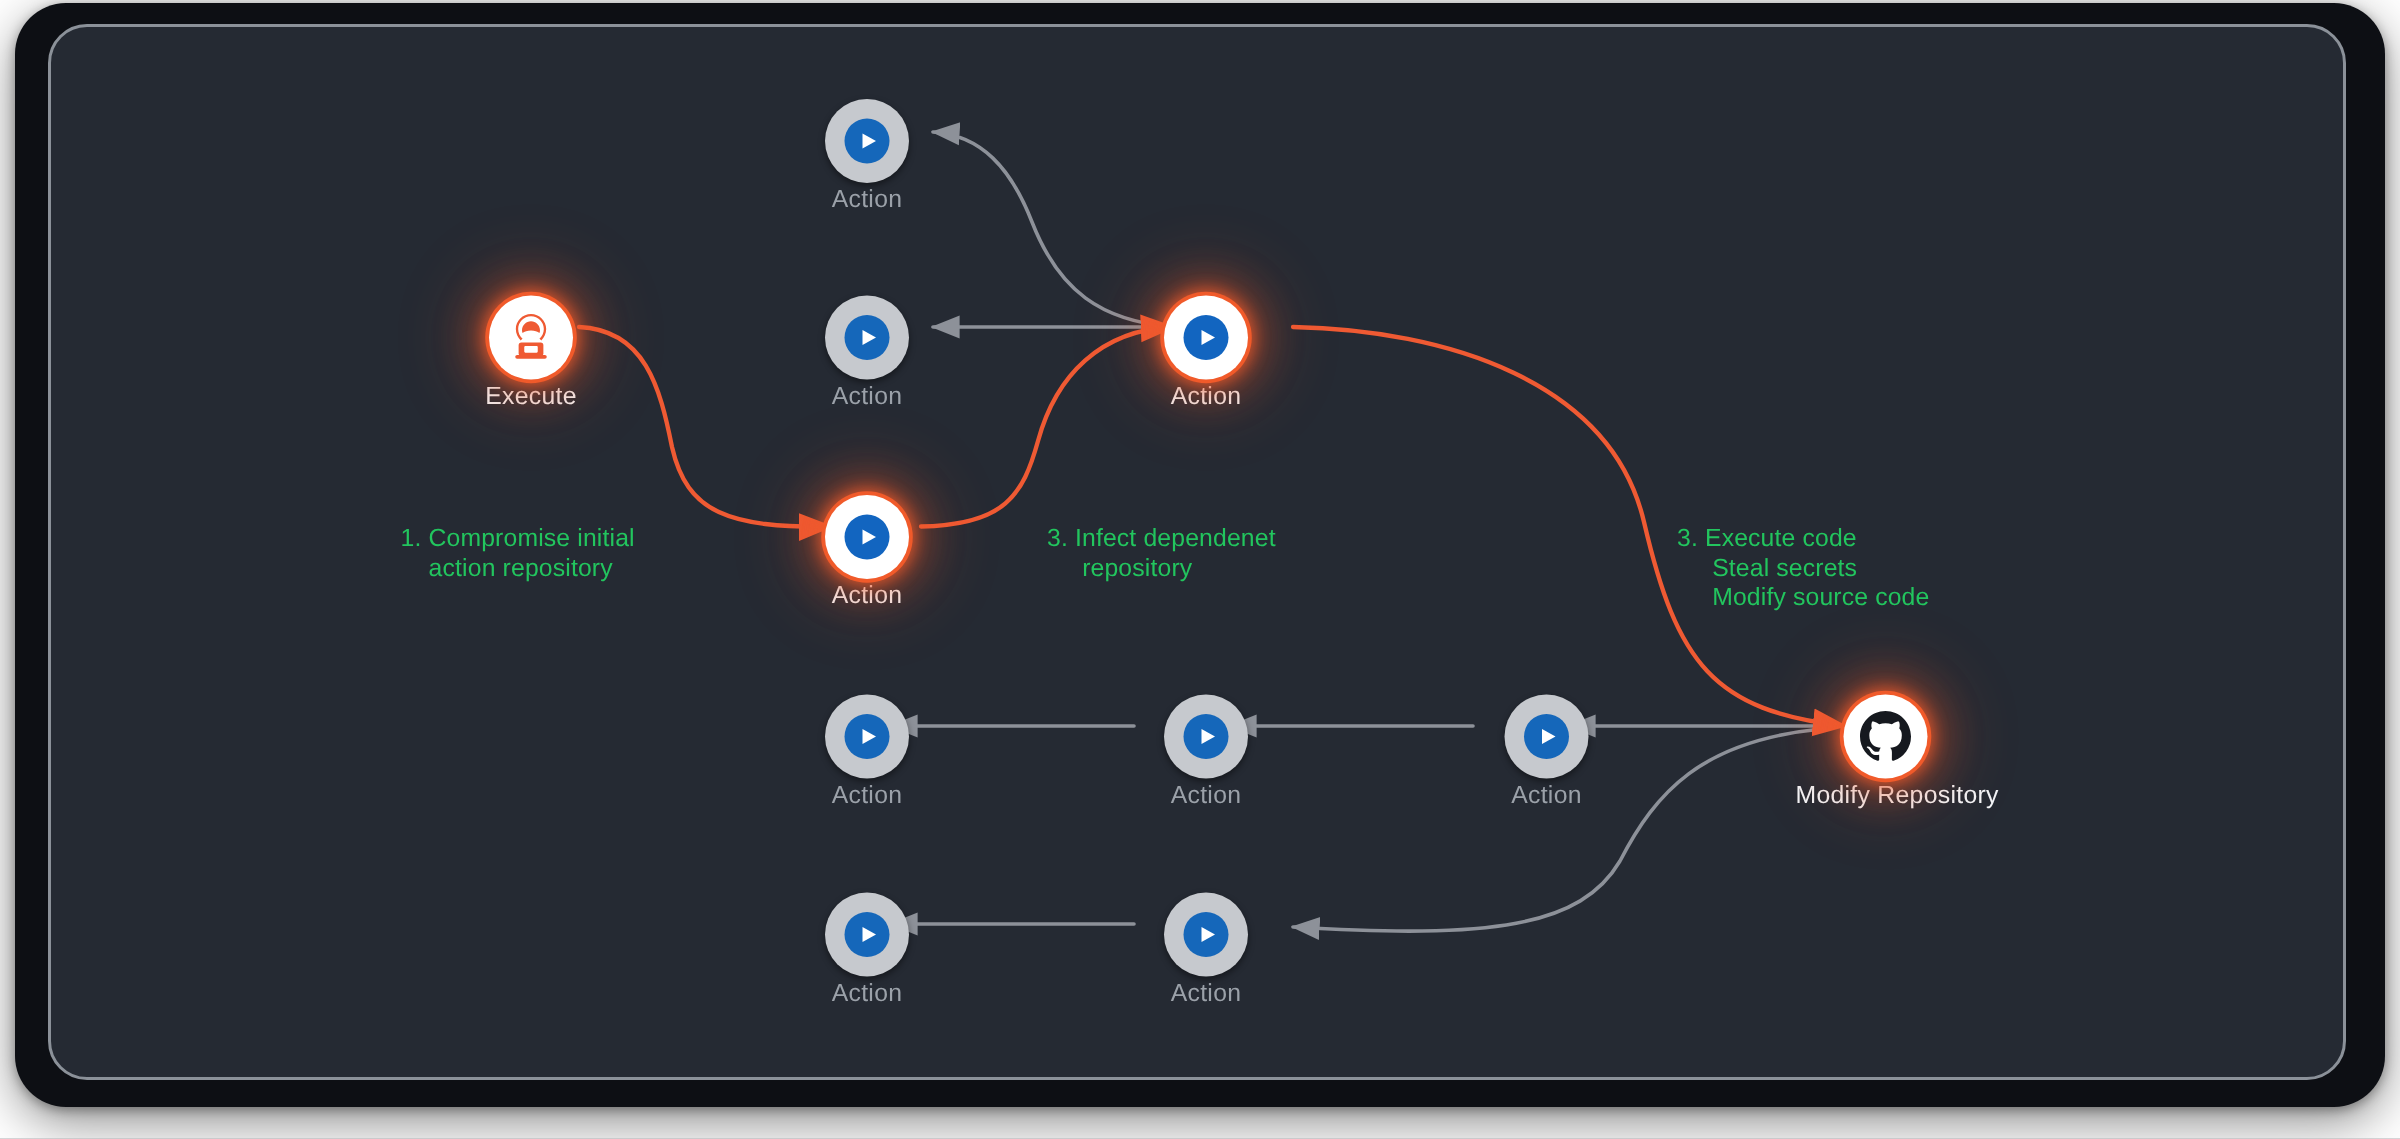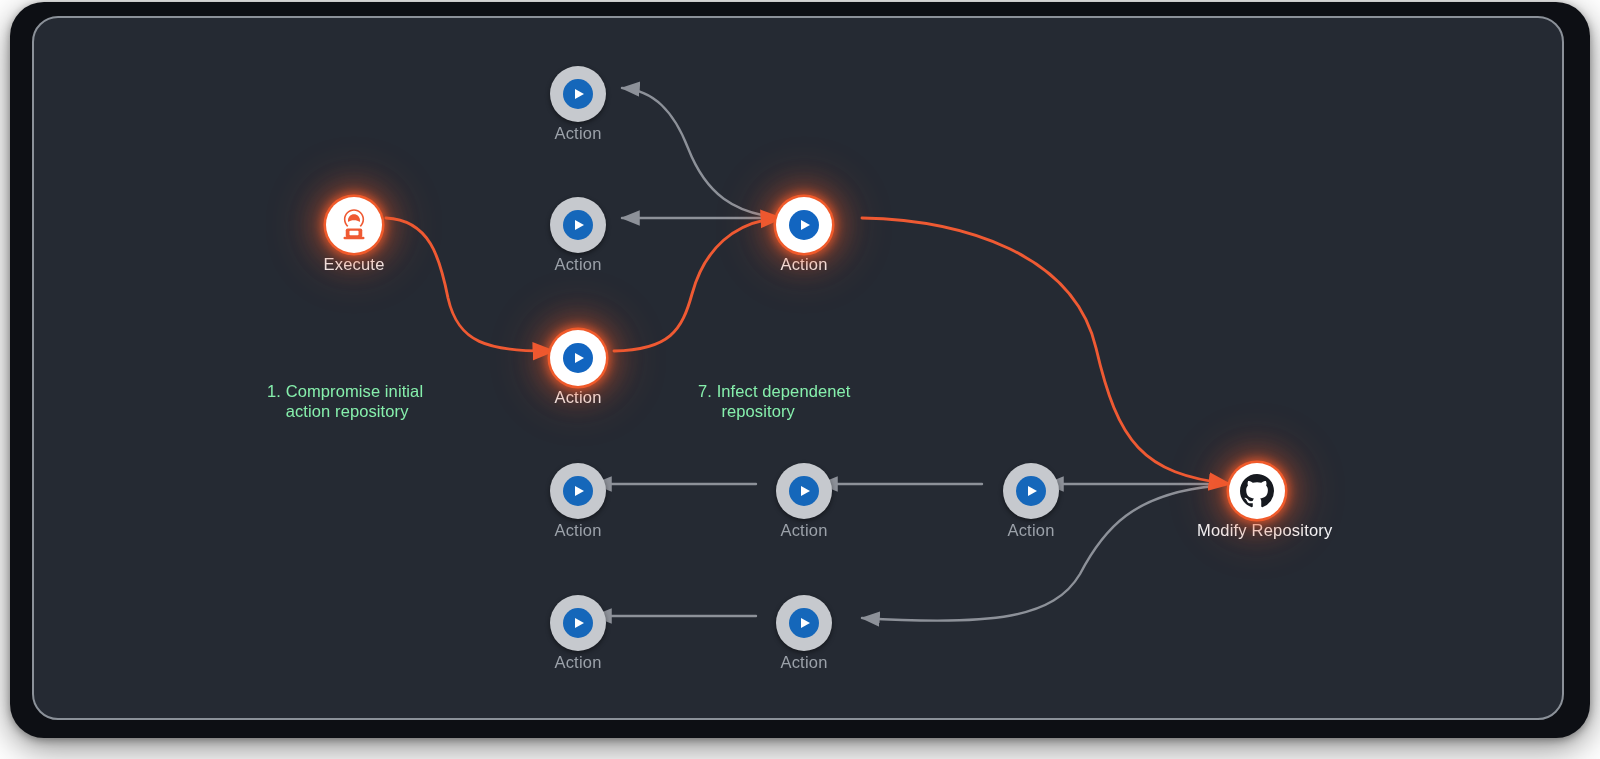--- a/index.html
+++ b/index.html
@@ -107,26 +107,25 @@
     color: #9ba1a9;
     white-space: nowrap;
   }
   .node.hi .node-label { color: #f2f4f7; }
   .gh-svg { width: 34px; height: 34px; display: block; }
   .att-svg { width: 36px; height: 36px; display: block; }
 
   
   .step {
     position: absolute;
-    color: #86efac;
+    color: #22c55e;
     font-size: 16.5px;
     line-height: 19.5px;
     white-space: pre;
     letter-spacing: 0.1px;
-    margin-top: 32px;
   }
 </style>
 </head>
 <body>
 
 <div id="root">
   <div class="outer-frame">
     <div class="panel">
       <div class="canvas">
 
@@ -256,19 +255,22 @@
           <div class="disc hot">
             <svg class="gh-svg" viewBox="0 0 16 16">
               <path fill="#16191f" fill-rule="evenodd" d="M8 0C3.58 0 0 3.58 0 8c0 3.54 2.29 6.53 5.47 7.59.4.07.55-.17.55-.38 0-.19-.01-.82-.01-1.49-2.01.37-2.53-.49-2.69-.94-.09-.23-.48-.94-.82-1.13-.28-.15-.68-.52-.01-.53.63-.01 1.08.58 1.23.82.72 1.21 1.87.87 2.33.66.07-.52.28-.87.51-1.07-1.78-.2-3.64-.89-3.64-3.95 0-.87.31-1.59.82-2.15-.08-.2-.36-1.02.08-2.12 0 0 .67-.21 2.2.82.64-.18 1.32-.27 2-.27s1.36.09 2 .27c1.53-1.04 2.2-.82 2.2-.82.44 1.1.16 1.92.08 2.12.51.56.82 1.27.82 2.15 0 3.07-1.87 3.75-3.65 3.95.29.25.54.73.54 1.48 0 1.07-.01 1.93-.01 2.2 0 .21.15.46.55.38A8.01 8.01 0 0016 8c0-4.42-3.58-8-8-8z"></path>
             </svg>
           </div>
           <div class="node-label">Modify Repository</div>
         </div>
 
         <div class="step" style="left:233px; top:332px;">1. Compromise initial
     action repository</div>
-        <div class="step" style="left:664px; top:332px;">7. Infect dependenet
+        <div class="step" style="left:664px; top:332px;">3. Infect dependenet
      repository</div>
+        <div class="step" style="left:1084px; top:332px;">3. Execute code
+     Steal secrets
+     Modify source code</div>
 
       </div>
     </div>
   </div>
 </div>
 
 </body></html>

